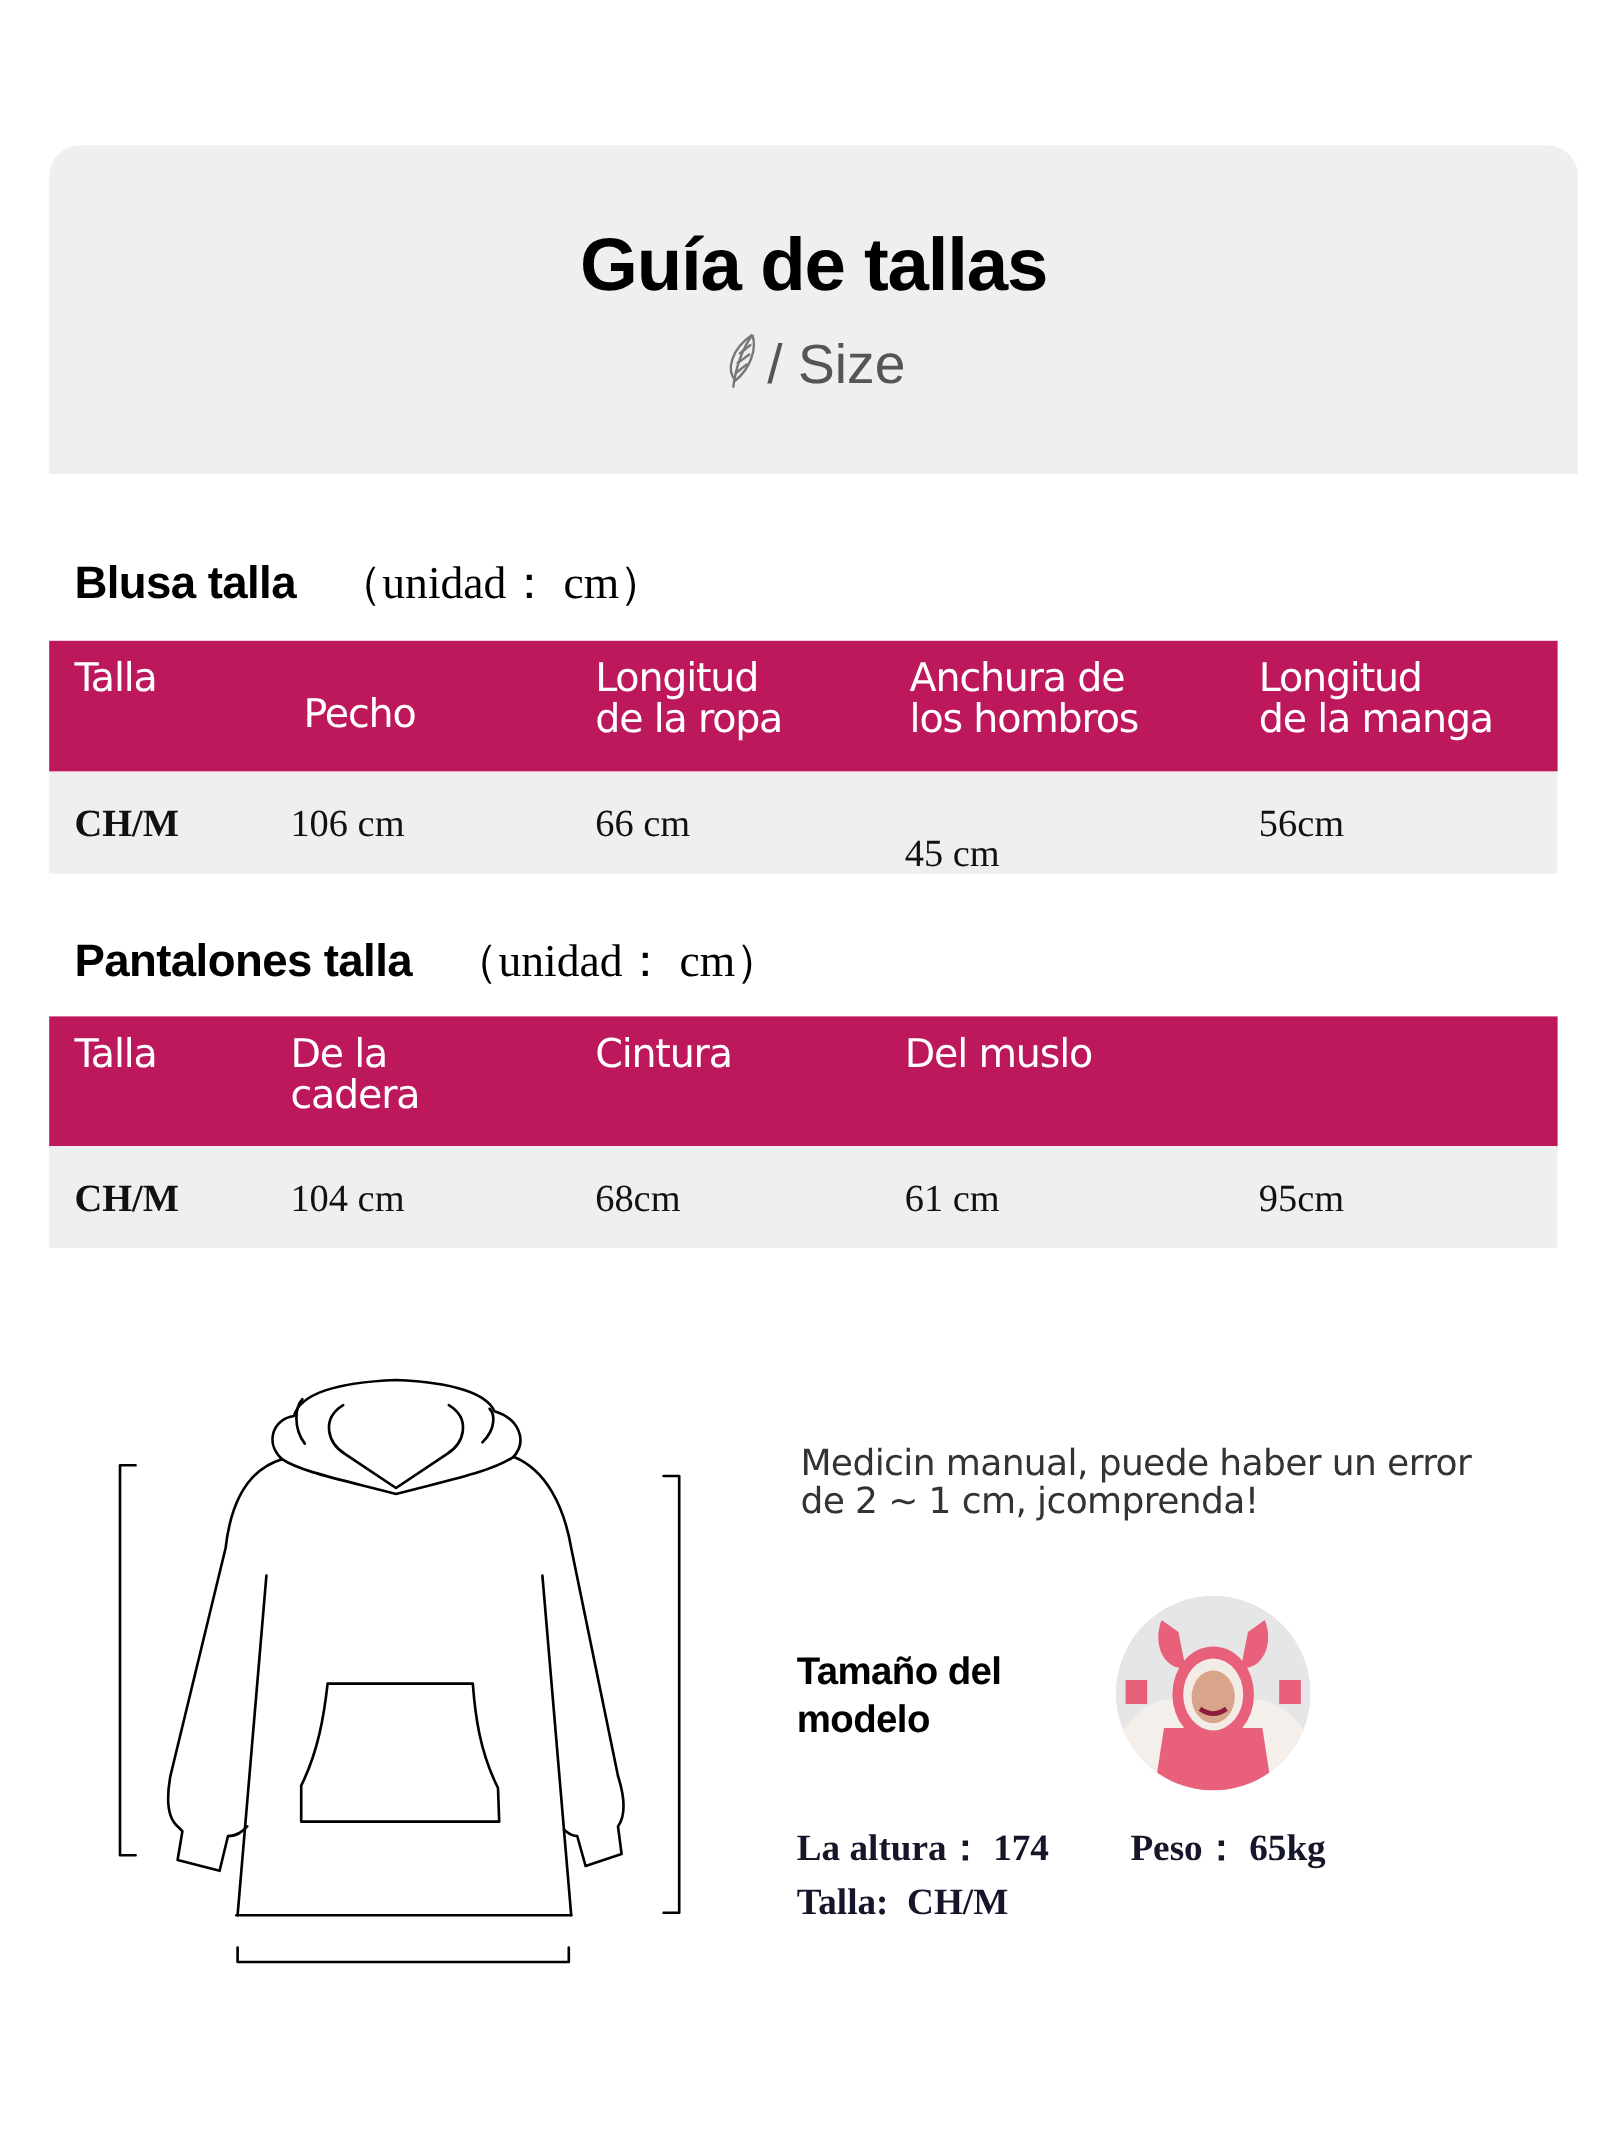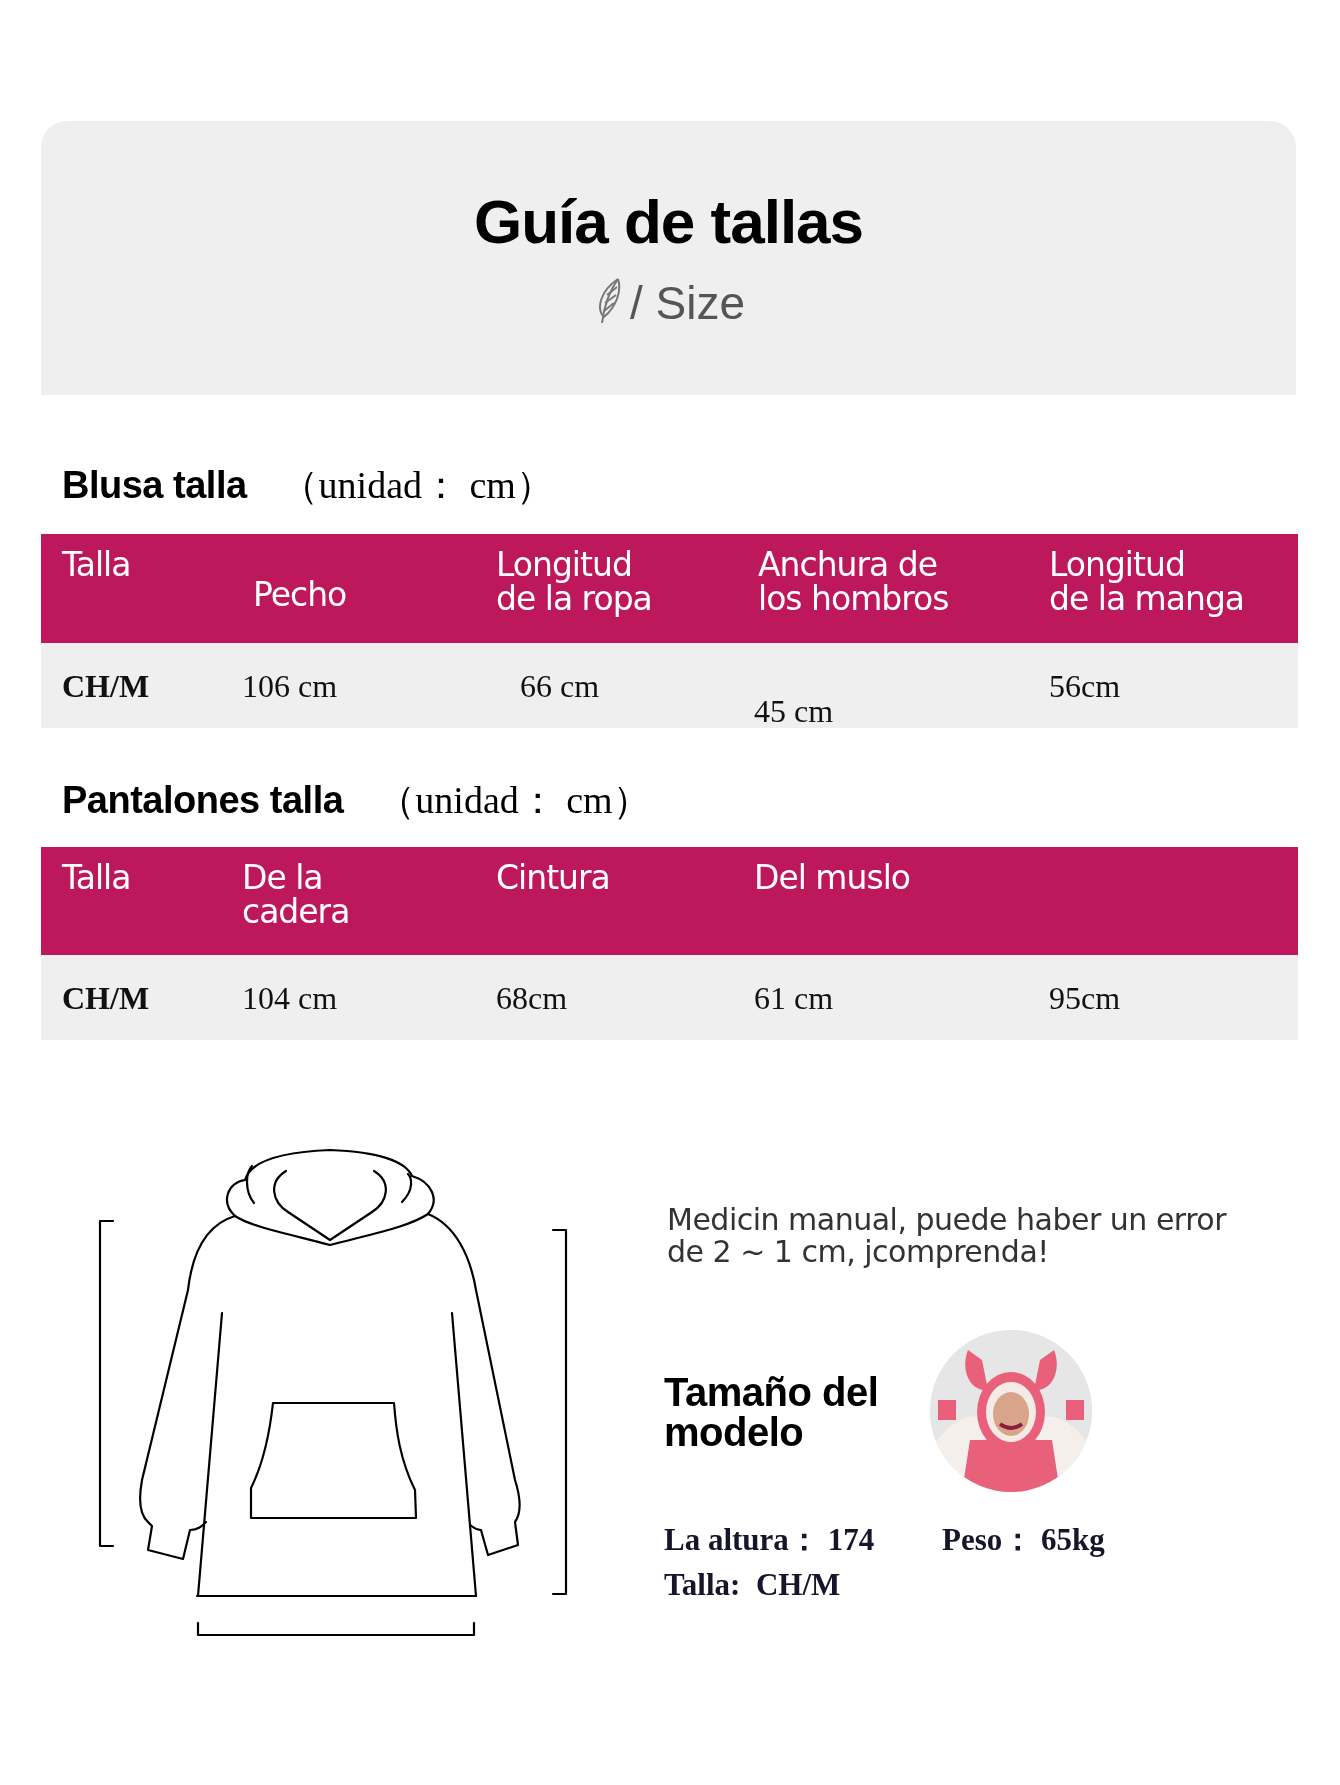--- a/index.html
+++ b/index.html
@@ -1,30 +1,30 @@
 <!DOCTYPE html>
 <html><head>
 <meta charset="utf-8">
 <style>
   html,body{margin:0;padding:0;background:#fff;}
   body{width:1340px;height:1785px;position:relative;overflow:hidden;font-family:"Liberation Sans",sans-serif;color:#000;}
   .abs{position:absolute;}
-  .hero{left:41px;top:121px;width:1255px;height:274px;background:#efefef;border-radius:26px 26px 0 0;}
+  .hero{left:41px;top:121px;width:1255px;height:274px;background:#efefef;border-radius:26px 26px 0 0;padding-left:19px;}
   .hero-title{left:0;top:65px;width:100%;text-align:center;font-family:"Liberation Sans",sans-serif;font-weight:bold;font-size:62px;letter-spacing:-1px;color:#000;}
   .hero-sub{left:0;top:155px;width:100%;text-align:center;font-size:46px;color:#555;}
   .hero-sub svg{vertical-align:-6px;margin-right:8px;}
   .sec-title{left:62px;font-weight:bold;font-size:38px;letter-spacing:-0.5px;}
   .sec-title .unit{font-family:"Liberation Serif",serif;font-weight:normal;font-size:38px;margin-left:34px;letter-spacing:0;}
   .thead{left:41px;width:1257px;height:109px;background:#be185d;}
   .th{position:absolute;top:14px;color:#fff;font-family:"DejaVu Sans",sans-serif;font-size:33px;line-height:34px;letter-spacing:-1px;white-space:pre-line;}
   .trow{left:41px;width:1257px;height:85px;background:#efefef;}
   .td{position:absolute;top:25px;font-family:"Liberation Serif",serif;font-size:32px;color:#111;}
   .td.first{font-weight:bold;}
   .note{left:667px;top:1204px;width:600px;font-family:"DejaVu Sans",sans-serif;font-size:30px;line-height:32px;color:#333;letter-spacing:-0.5px;}
-  .model-title{left:664px;top:1372px;font-weight:bold;font-size:40px;line-height:40px;letter-spacing:-0.5px;}
+  .model-title{left:664px;top:1372px;font-weight:bold;font-size:32px;line-height:40px;letter-spacing:-0.5px;}
   .avatar{left:930px;top:1330px;width:162px;height:162px;border-radius:50%;overflow:hidden;background:#e8e8e8;}
   .stat{font-family:"Liberation Serif",serif;font-weight:bold;font-size:31px;color:#16162a;}
 </style>
 </head>
 <body>
 
 <div class="abs hero">
   <div class="abs hero-title">Guía de tallas</div>
   <div class="abs hero-sub">
     <svg width="30" height="48" viewBox="0 0 30 48">
@@ -46,21 +46,21 @@
   <div class="th" style="left:455px;">Longitud
 de la ropa</div>
   <div class="th" style="left:717px;">Anchura de
 los hombros</div>
   <div class="th" style="left:1008px;">Longitud
 de la manga</div>
 </div>
 <div class="abs trow" style="top:643px;">
   <div class="td first" style="left:21px;">CH/M</div>
   <div class="td" style="left:201px;">106 cm</div>
-  <div class="td" style="left:455px;margin-left:24px;">66 cm</div>
+  <div class="td" style="left:455px;">66 cm</div>
   <div class="td" style="left:713px;margin-top:25px;">45 cm</div>
   <div class="td" style="left:1008px;">56cm</div>
 </div>
 
 <div class="abs sec-title" style="top:775px;">
   <span>Pantalones talla</span><span class="unit">（unidad： cm）</span>
 </div>
 <div class="abs thead" style="top:847px;">
   <div class="th" style="left:21px;">Talla</div>
   <div class="th" style="left:201px;">De la

